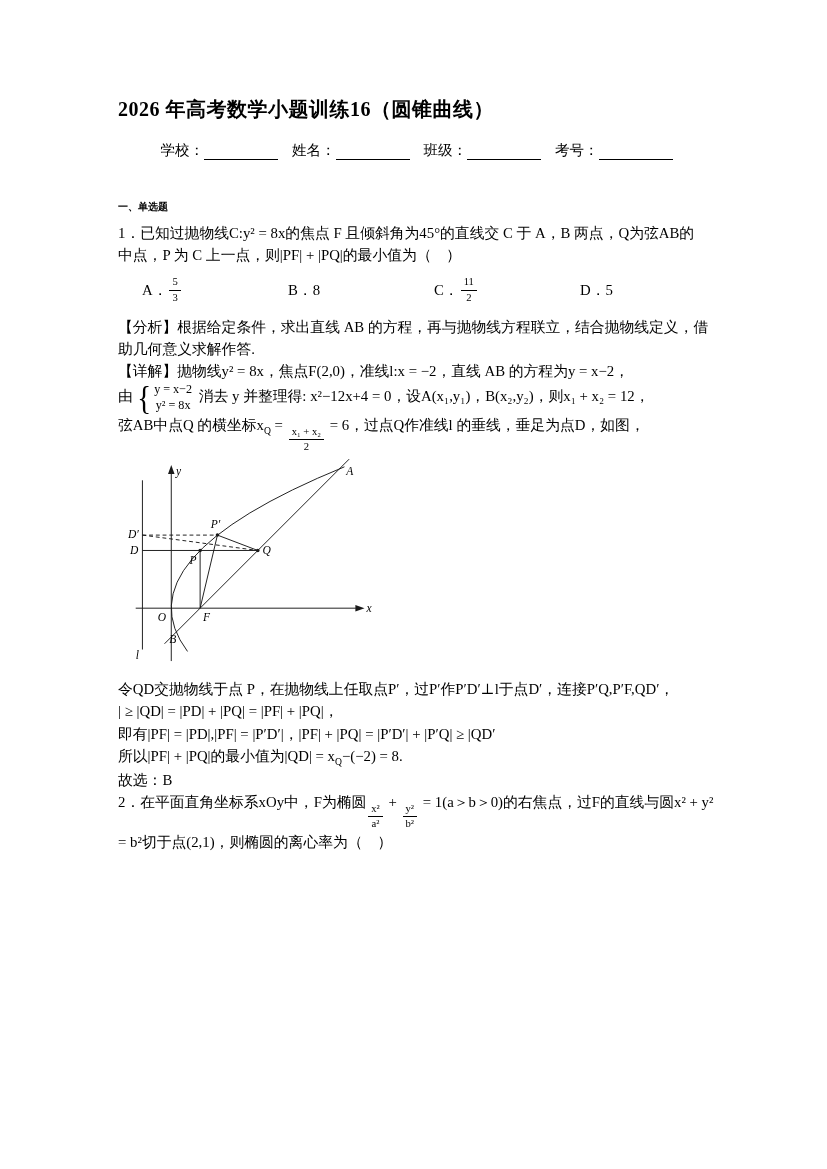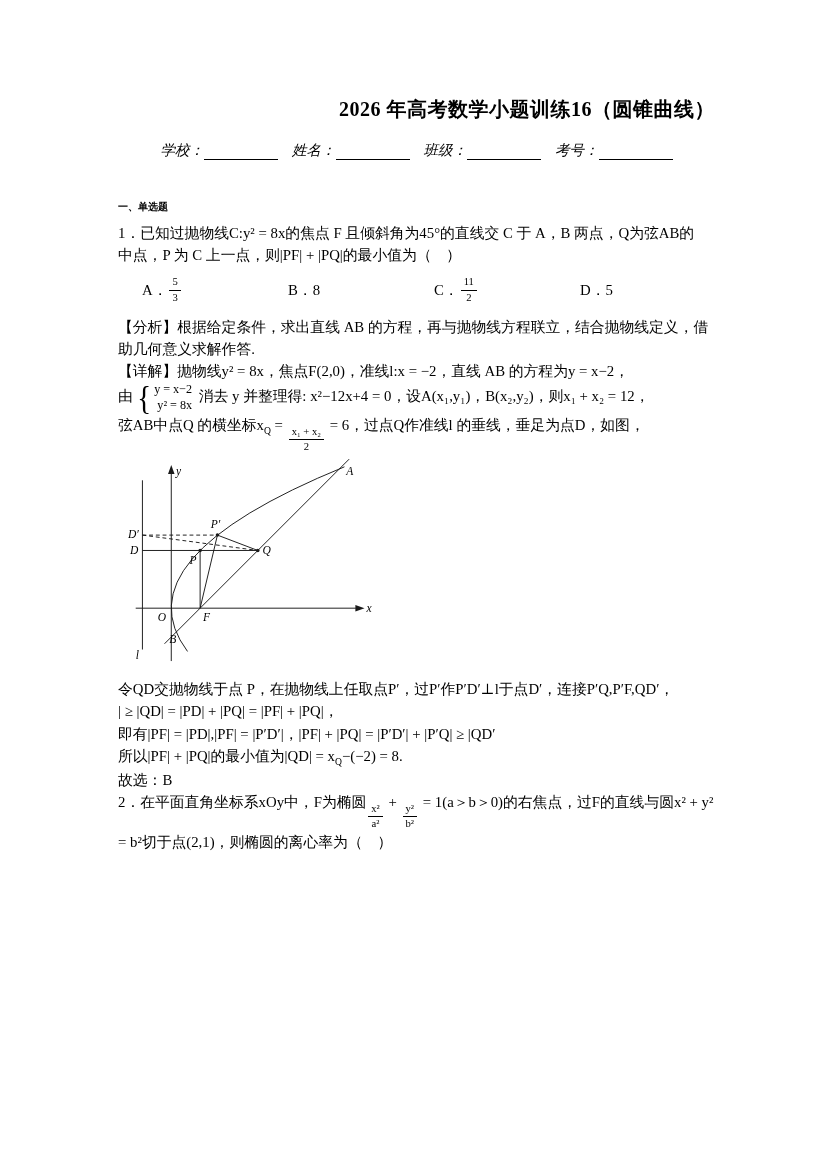--- a/index.html
+++ b/index.html
@@ -8,28 +8,28 @@
     font-family:"Liberation Serif","DejaVu Serif",serif;
     color:#000;
   }
   .page{
     box-sizing:border-box;
     width:827px;height:1169px;
     padding:96px 112px 0 118px;
     overflow:hidden;
   }
   .title{
-    font-size:20px;font-weight:700;text-align:right;
+    font-size:20px;font-weight:700;text-align:left;
     margin:0 0 18px 0;letter-spacing:0.5px;
   }
   .header-fields{
     display:flex;justify-content:center;gap:14px;
     font-size:14.5px;margin:0 0 40px 0;white-space:nowrap;
   }
-  .field{display:inline-flex;align-items:flex-end;font-style:italic;}
+  .field{display:inline-flex;align-items:flex-end;}
   .blank{
     display:inline-block;width:74px;height:15px;
     border-bottom:1px solid #000;
   }
   .section-heading{
     font-size:10px;font-weight:700;margin:0 0 8px 0;
   }
   .line{
     font-size:14.8px;line-height:1.5;margin:0 0;
   }
@@ -40,21 +40,21 @@
   .option{width:146px;display:inline-flex;align-items:center;}
   .option:last-child{width:auto;}
   .frac{
     display:inline-flex;flex-direction:column;text-align:center;
     vertical-align:-0.45em;font-size:0.72em;line-height:1.15;margin:0 2px;
   }
   .frac .fnum{display:block;border-bottom:1px solid #000;padding:0 3px 1px 3px;}
   .frac .fden{display:block;padding:1px 3px 0 3px;}
   .cases{display:inline-flex;align-items:center;vertical-align:middle;margin:0 3px;}
   .cases .brace{font-size:34px;line-height:0.85;margin-right:2px;transform:scaleX(0.85);}
-  .cases .ccol{display:inline-flex;flex-direction:column;font-size:0.82em;line-height:1.3;text-align:right;}
+  .cases .ccol{display:inline-flex;flex-direction:column;font-size:0.82em;line-height:1.3;text-align:center;}
   sub,sup{font-size:0.65em;}
   .figure-wrap{margin:6px 0 8px 10px;}
   svg text{font-family:"Liberation Serif","DejaVu Serif",serif;}
 </style>
 </head>
 <body>
 
 <div class="page">
 
   <h1 class="title">2026 年高考数学小题训练16（圆锥曲线）</h1>

